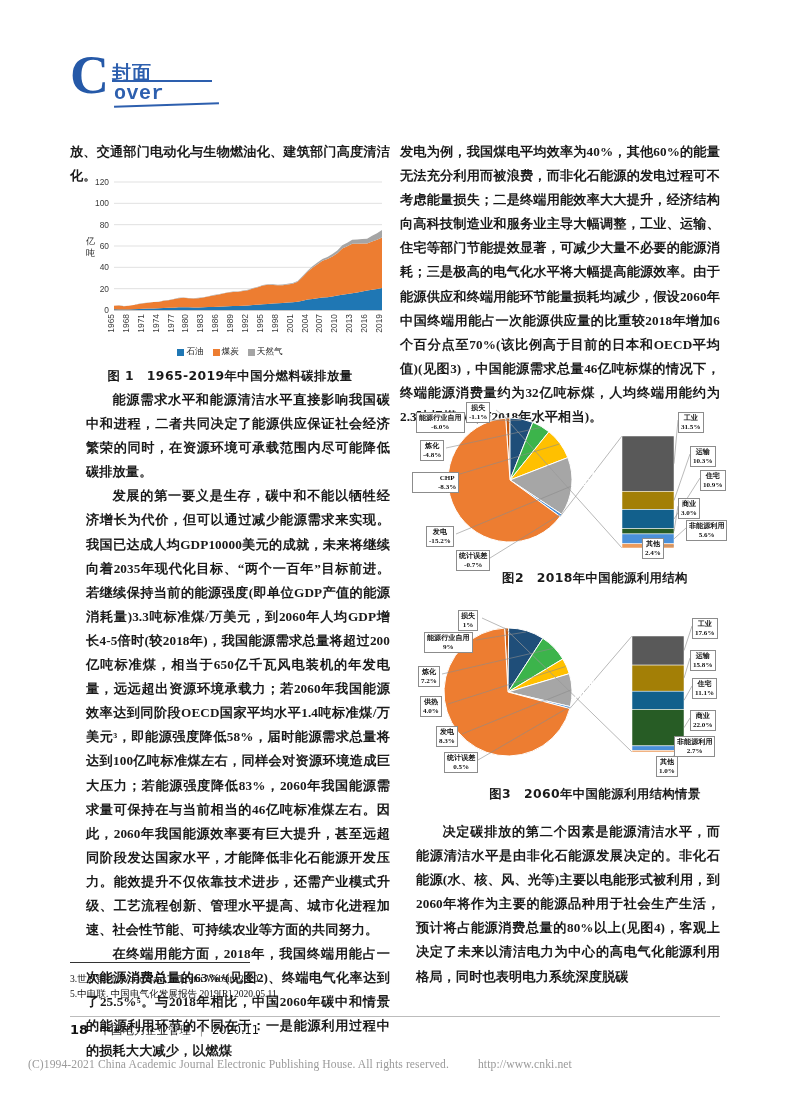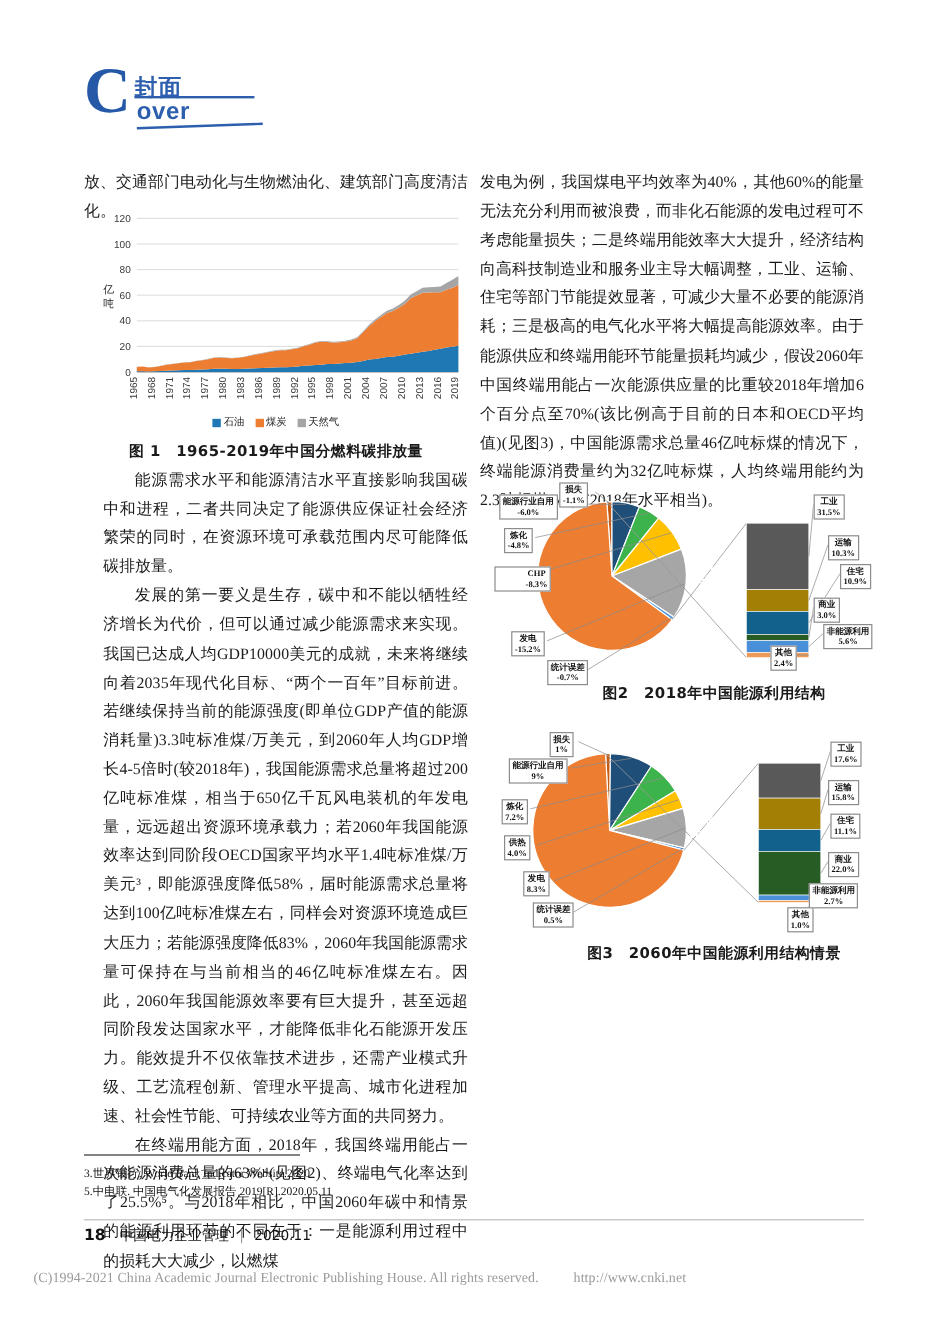--- a/index.html
+++ b/index.html
@@ -25,21 +25,21 @@
   }
   .logo-cn{
     position:absolute;left:42px;top:8px;
     font-size:19px;font-weight:700;color:#2d5fae;
     letter-spacing:1px;
     font-family:"DejaVu Sans","Liberation Sans",sans-serif;
   }
   .logo-over{
     position:absolute;left:44px;top:30px;
     font-size:20px;font-weight:700;color:#2d5fae;
-    font-family:Liberation Sans, sans-serif;letter-spacing:0.5px;
+    font-family:Liberation Mono, monospace;letter-spacing:0.5px;
   }
   .logo-rule{
     position:absolute;left:42px;top:28px;width:100px;height:2px;
     background:#2d5fae;
   }
   .logo-rule2{
     position:absolute;left:44px;top:52px;width:105px;height:1.5px;
     background:#2d5fae;transform:rotate(-2deg);
   }
 
@@ -48,20 +48,21 @@
   .col-left{left:70px;top:140px;}
   .col-right{left:400px;top:140px;}
 
   p.body{
     margin:0 0 0 0;
     font-size:13.2px;
     line-height:24.1px;
     text-align:justify;
     text-justify:inter-ideograph;
     letter-spacing:0.1px;
+    font-weight:bold;
   }
   p.indent{text-indent:2em;margin-left:16px;}
 
   
   .fig1{position:absolute;left:72px;top:172px;width:316px;height:200px;}
   .fig-caption{
     text-align:center;font-size:12.4px;font-weight:700;
     font-family:"DejaVu Sans","Liberation Sans",sans-serif;
     letter-spacing:0.4px;
   }
@@ -396,20 +397,23 @@
           </div>
           <div class="callout" style="left: 256px; top: 156px;">
             <span class="pct">其他</span>
             <span class="pct">1.0%</span>
           </div>
         </div>
     </div>
     <div class="fig-caption" style="margin-top:4px;">图3　2060年中国能源利用结构情景</div>
   </div>
 
+  <div class="col col-right" style="top:820px;">
+    <p class="body indent">决定碳排放的第二个因素是能源清洁水平，而能源清洁水平是由非化石能源发展决定的。非化石能源(水、核、风、光等)主要以电能形式被利用，到2060年将作为主要的能源品种用于社会生产生活，预计将占能源消费总量的80%以上(见图4)，客观上决定了未来以清洁电力为中心的高电气化能源利用格局，同时也表明电力系统深度脱碳</p>
+  </div>
 
   <div class="footnote-rule"></div>
   <div class="footnotes" id="footnote-list">
       <div>3.世界银行. World Bank Indicator Website.2020</div>
       <div>5.中电联. 中国电气化发展报告 2019[R].2020.05.11</div>
     </div>
 
   <div class="footrule"></div>
   <div class="pagefoot">
     <span class="pagenum">18</span>

